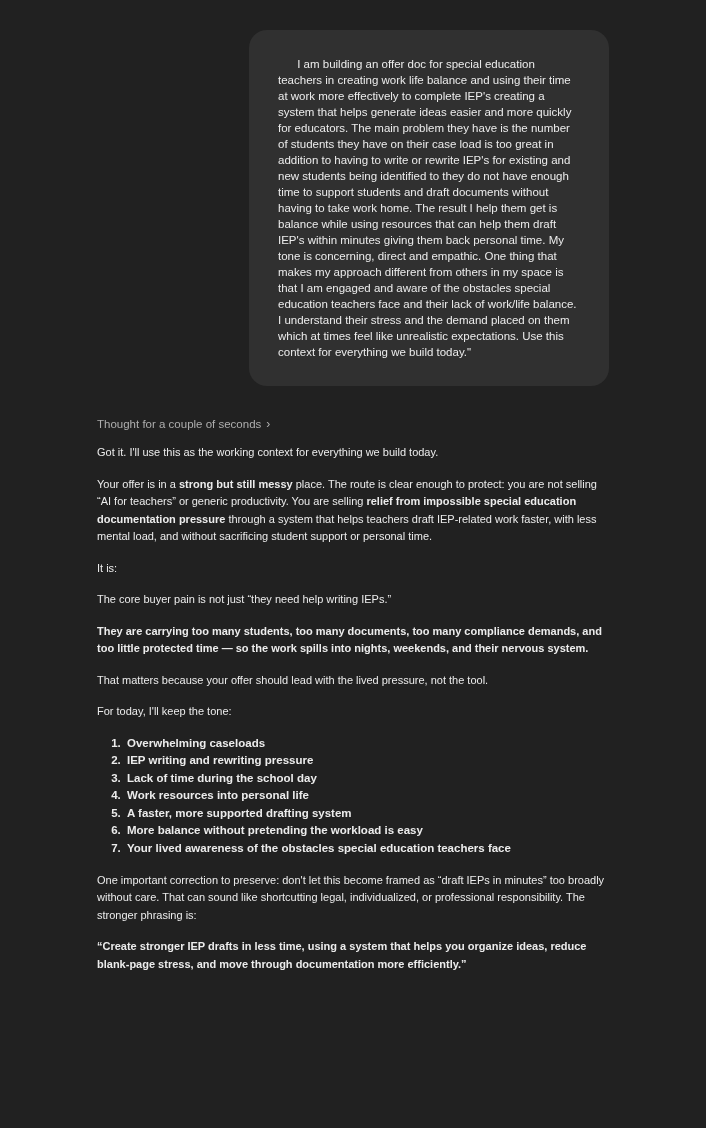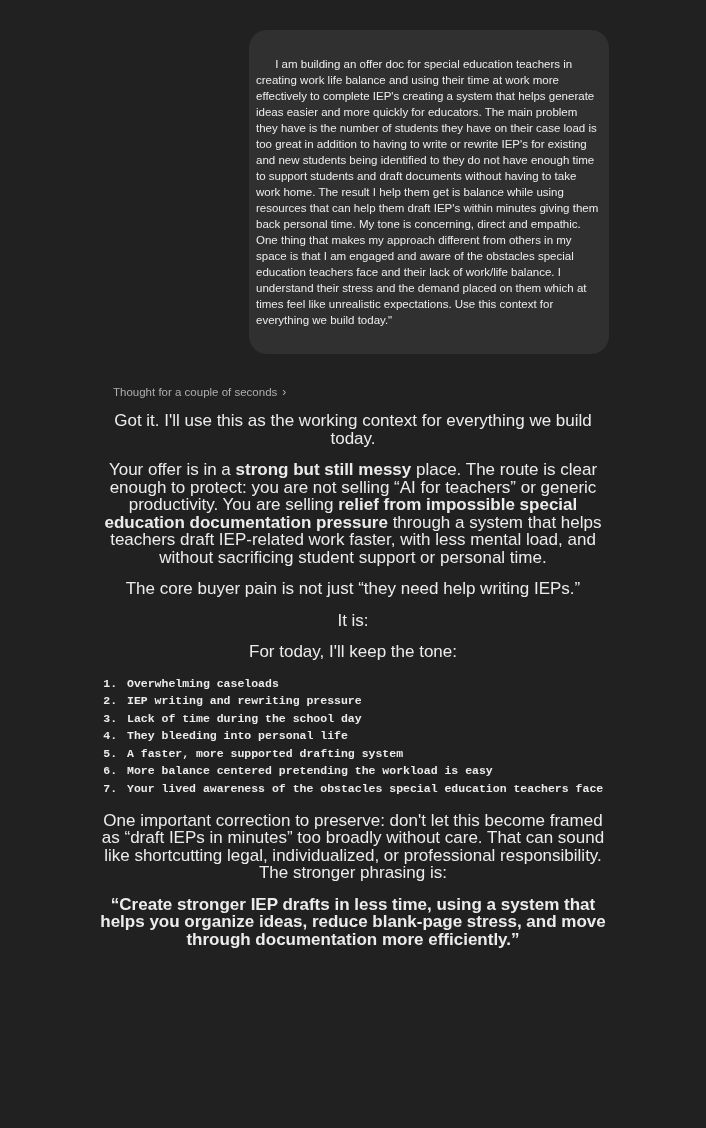--- a/index.html
+++ b/index.html
@@ -10,54 +10,53 @@
     color: #ececec;
     font-family: "Liberation Sans", "DejaVu Sans", sans-serif;
     overflow: hidden;
   }
   .column { width: 512px; margin: 0 auto; padding-top: 30px; }
 
   .user-row { display: flex; justify-content: flex-end; margin-bottom: 28px; }
   .bubble {
     background: #303030;
     border-radius: 18px;
-    padding: 10px 7px;
+    padding: 10px 29px;
     max-width: 360px;
     font-size: 11.5px;
     line-height: 16px;
     color: #ececec;
     white-space: pre-wrap;
   }
 
   .thought {
     display: inline-flex; align-items: center; gap: 5px;
     background: none; border: none; padding: 0;
-    margin: 0 0 14px 16px;
+    margin: 0 0 14px 0;
     color: #aeaeae;
     font-family: inherit;
     font-size: 11.5px;
     cursor: pointer;
   }
   .thought .chev { font-size: 12px; color: #aeaeae; line-height: 1; }
 
   .msg p {
-    font-size: 17px;
+    font-size: 11px;
     line-height: 17.5px;
     margin: 0 0 14px 0;
-    text-align: center;
   }
   .b { font-weight: 700; }
   .msg ol {
     margin: 0 0 14px 0;
     padding-left: 27px;
     font-size: 11.5px;
     line-height: 17.6px;
     font-weight: 700;
   }
-  .msg ol li { padding-left: 3px; font-family: Liberation Mono, monospace; }
+  .msg ol li { padding-left: 3px; }
 </style>
 </head>
 <body>
 
 <div class="column">
 
   <div class="user-row">
     <div class="bubble">
       <span>I am building an offer doc for special education teachers in creating work life balance and using their time at work more effectively to complete IEP's creating a system that helps generate ideas easier and more quickly for educators. The main problem they have is the number of students they have on their case load is too great in addition to having to write or rewrite IEP's for existing and new students being identified to they do not have enough time to support students and draft documents without having to take work home. The result I help them get is balance while using resources that can help them draft IEP's within minutes giving them back personal time. My tone is concerning, direct and empathic. One thing that makes my approach different from others in my space is that I am engaged and aware of the obstacles special education teachers face and their lack of work/life balance. I understand their stress and the demand placed on them which at times feel like unrealistic expectations. Use this context for everything we build today."</span>
     </div>
@@ -69,37 +68,39 @@
       <span>Thought for a couple of seconds</span>
       <span class="chev">›</span>
     </button>
 
     <p>Got it. I'll use this as the working context for everything we build today.</p>
 
     <p><span>Your offer is in a </span><span class="b">strong but still messy</span><span> place. The route is clear enough to protect: you are not selling “AI for teachers” or generic productivity. You are selling </span><span class="b">relief from impossible special education documentation pressure</span><span> through a system that helps teachers draft IEP-related work faster, with less mental load, and without sacrificing student support or personal time.</span></p>
 
 
 
+    <p>It is:</p>
+
     <p>The core buyer pain is not just “they need help writing IEPs.”</p>
 
-    <p>It is:</p>
+    <p class="b">They are carrying too many students, too many documents, too many compliance demands, and too little protected time — so the work spills into nights, weekends, and their nervous system.</p>
 
-
+    <p>That matters because your offer should lead with the lived pressure, not the tool.</p>
 
     <p>For today, I'll keep the tone:</p>
 
 
 
     <ol>
       <li><span>Overwhelming caseloads</span></li>
       <li><span>IEP writing and rewriting pressure</span></li>
       <li><span>Lack of time during the school day</span></li>
-      <li><span>They bleeding into personal life</span></li>
+      <li><span>Work resources into personal life</span></li>
       <li><span>A faster, more supported drafting system</span></li>
-      <li><span>More balance centered pretending the workload is easy</span></li>
+      <li><span>More balance without pretending the workload is easy</span></li>
       <li><span>Your lived awareness of the obstacles special education teachers face</span></li>
     </ol>
 
     <p>One important correction to preserve: don't let this become framed as “draft IEPs in minutes” too broadly without care. That can sound like shortcutting legal, individualized, or professional responsibility. The stronger phrasing is:</p>
 
     <p class="b">“Create stronger IEP drafts in less time, using a system that helps you organize ideas, reduce blank-page stress, and move through documentation more efficiently.”</p>
 
     
 
     

